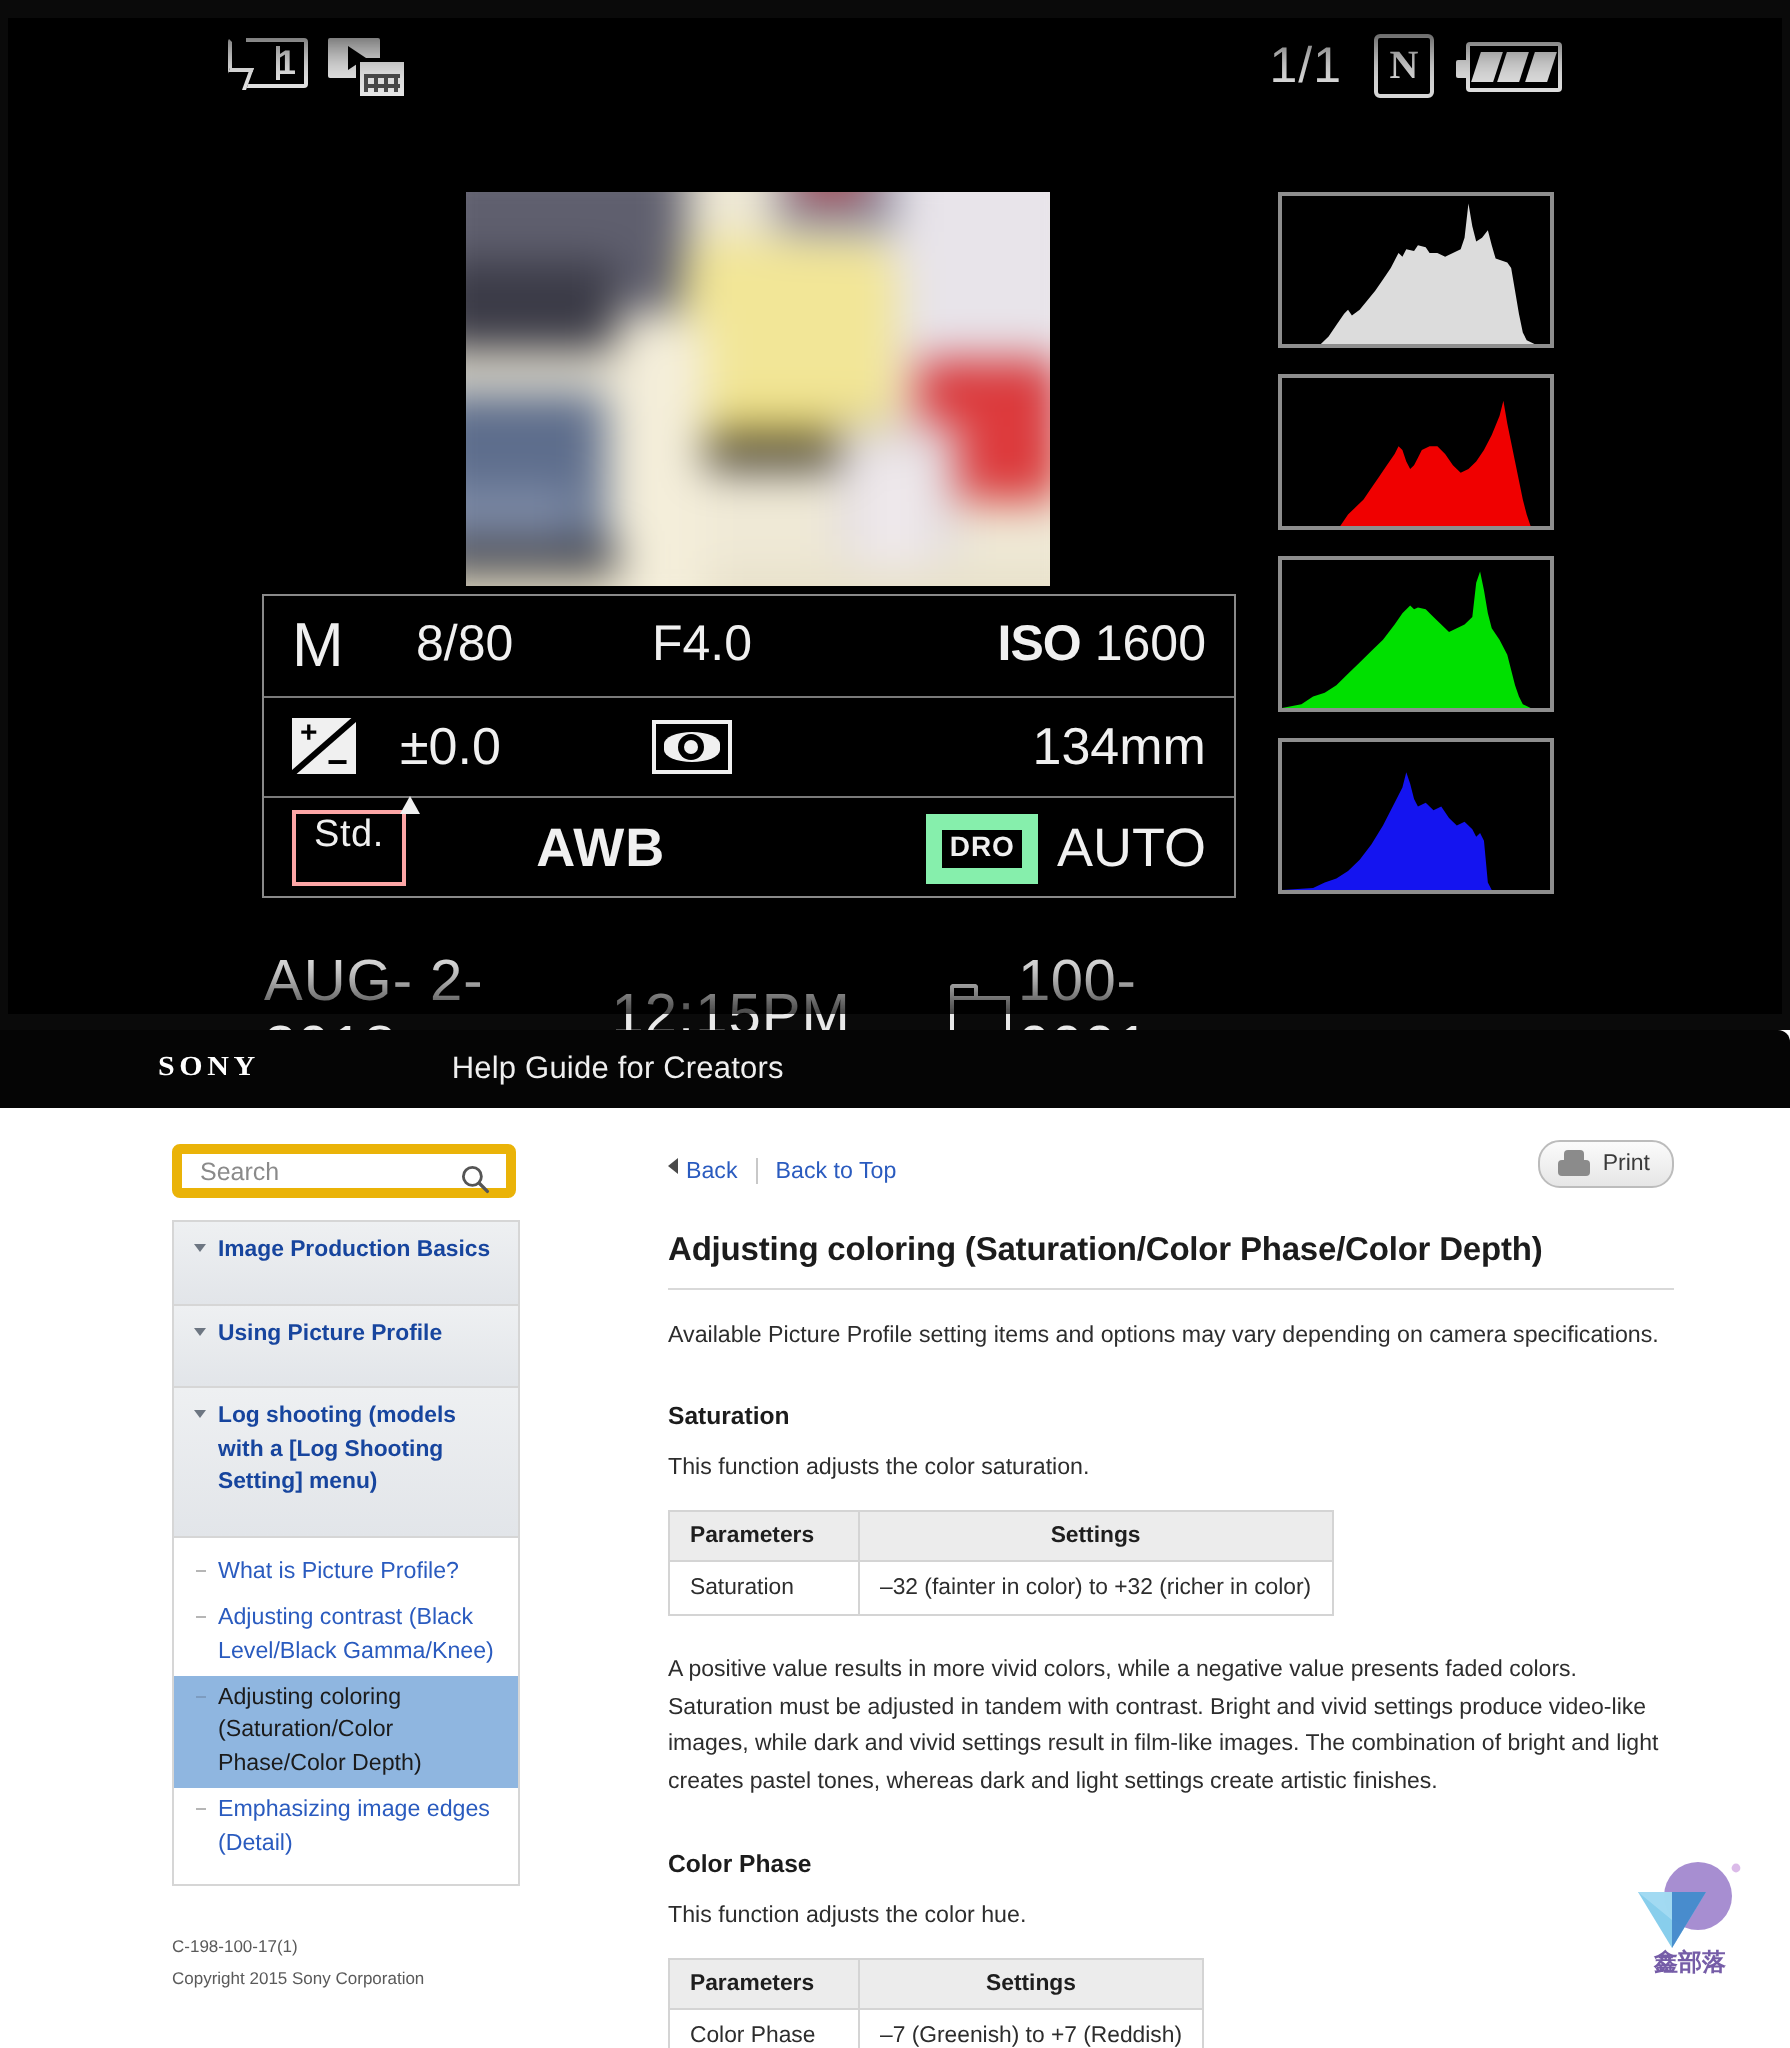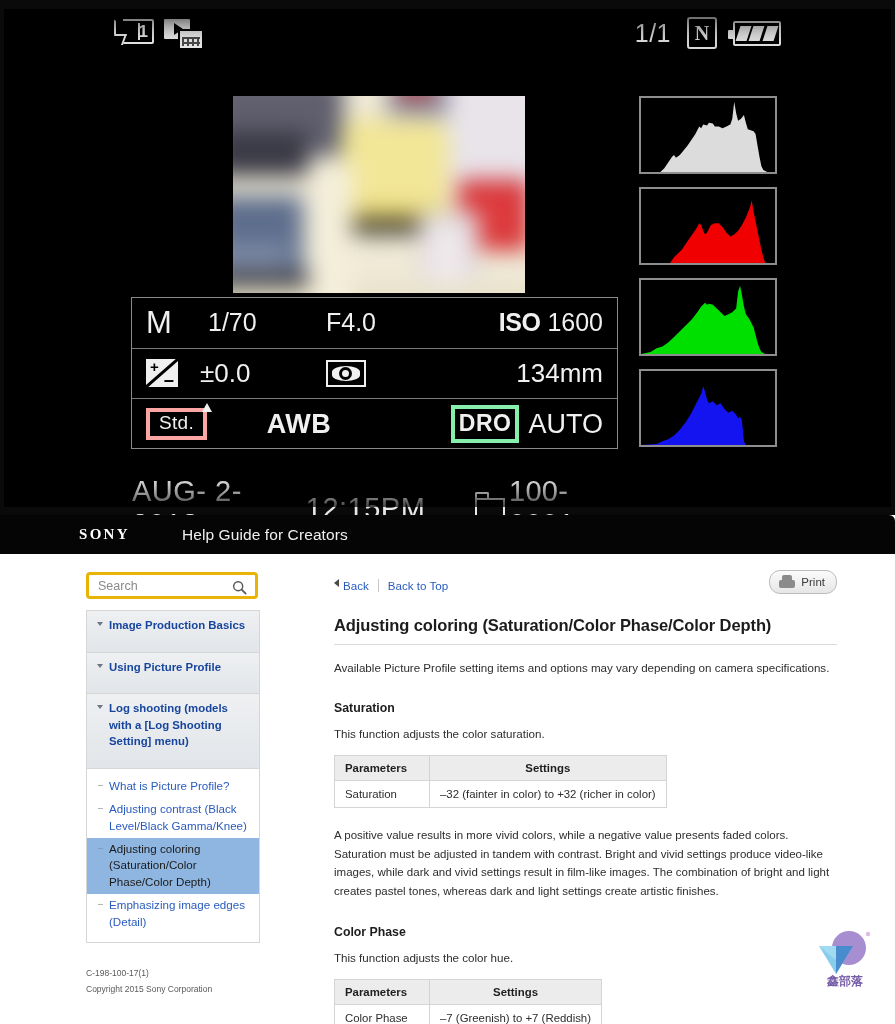--- a/index.html
+++ b/index.html
@@ -162,33 +162,33 @@
     background:#f0f0f0;border-radius:50%/40%;
   }
   .metering::after{
     content:"";position:absolute;width:13px;height:13px;border-radius:50%;background:#000;
     z-index:1;
   }
   .metering .dot{position:absolute;width:7px;height:7px;border-radius:50%;background:#f0f0f0;z-index:2;}
   .focal{font-size:26px;margin-left:auto;}
 
   .std-box{
-    position:relative;padding:1px 9px 2px;border:4px solid #fca5a5;
+    position:relative;padding:1px 9px 12px;border:2px solid #fca5a5;
     font-size:19px;line-height:1.1;letter-spacing:0.3px;
   }
   .std-box::after{
     content:"";position:absolute;right:-9px;top:-9px;
     width:0;height:0;
     border-left:5px solid transparent;border-right:5px solid transparent;
     border-bottom:9px solid #f0f0f0;
   }
   .awb{font-size:27px;font-weight:bold;margin:0 auto;letter-spacing:0.5px;}
   .dro-wrap{margin-left:auto;display:flex;align-items:center;gap:9px;}
   .dro-box{
-    border:4px solid #86efac;padding:0px 4px 1px;font-size:23px;font-weight:bold;
+    border:8px solid #86efac;padding:0px 4px 1px;font-size:14px;font-weight:bold;
     letter-spacing:0.5px;line-height:1.25;
   }
   .dro-val{font-size:27px;}
 
   
   .cam-bottom{
     position:absolute;left:128px;top:466px;width:500px;
     display:flex;align-items:center;color:#e9e9e9;
   }
   .cam-date{font-size:29px;letter-spacing:0.5px;}
@@ -202,35 +202,36 @@
     content:"";position:absolute;left:-2.5px;top:-8px;width:14px;height:7px;
     border:2.5px solid #e9e9e9;border-bottom:none;border-radius:2px 2px 0 0;box-sizing:border-box;
   }
   .cam-file{font-size:29px;letter-spacing:0.3px;}
 
   
   .page{position:relative;width:895px;height:509px;background:#fff;overflow:hidden;}
   .site-header{
     height:39px;background:#050505;display:flex;align-items:center;
     border-radius:0 6px 0 0;
+    gap:44px;
   }
   .sony-logo{
     color:#fff;font-family:"Liberation Serif",serif;font-weight:bold;
     font-size:15px;letter-spacing:2.3px;margin-left:79px;
     transform:scaleY(0.92);
   }
   .site-title{color:#efefef;font-size:15.5px;margin-left:52px;letter-spacing:0.1px;}
 
   .page-body{display:flex;padding-top:18px;}
 
   
   .sidebar{width:200px;margin-left:86px;flex:none;}
   .search-box{
     position:relative;width:172px;height:27px;
-    border:3px solid #eab308;border-radius:4px;background:#fff;
+    border:5px solid #eab308;border-radius:4px;background:#fff;
     display:flex;align-items:center;box-sizing:border-box;
   }
   .search-input{
     border:none;outline:none;background:transparent;
     font-family:"Liberation Sans",sans-serif;font-size:12.5px;color:#6f6f6f;
     padding:0 26px 0 9px;width:100%;height:100%;
   }
   .search-input::placeholder{color:#8a8a8a;}
   .search-icon{position:absolute;right:8px;top:5px;width:15px;height:15px;}
 
@@ -390,21 +391,21 @@
       <div class="histo">
         <svg viewBox="0 0 138 78" preserveAspectRatio="none">
           <path fill="#1414f0" d="M0,78 L16,77 L22,74 L28,72 L34,68 L40,62 L46,54 L52,44 L58,32 L62,24 L64,16 L66,22 L68,30 L70,34 L74,32 L78,36 L82,34 L86,40 L90,44 L94,42 L98,46 L100,50 L102,48 L104,52 L106,74 L108,78 L138,78 Z"></path>
         </svg>
       </div>
     </div>
 
     <div class="cam-info">
       <div class="cam-row">
         <span class="mode-m">M</span>
-        <span class="shutter">1/70</span>
+        <span class="shutter">8/80</span>
         <span class="aperture">F4.0</span>
         <span class="iso-wrap">
           <span class="iso-label">ISO</span>
           <span class="iso-val">1600</span>
         </span>
       </div>
       <div class="cam-row">
         <span class="ev-icon">
           <svg class="slash" viewBox="0 0 32 28">
               <path d="M32 0 L0 28" stroke="#000" stroke-width="3"></path>

